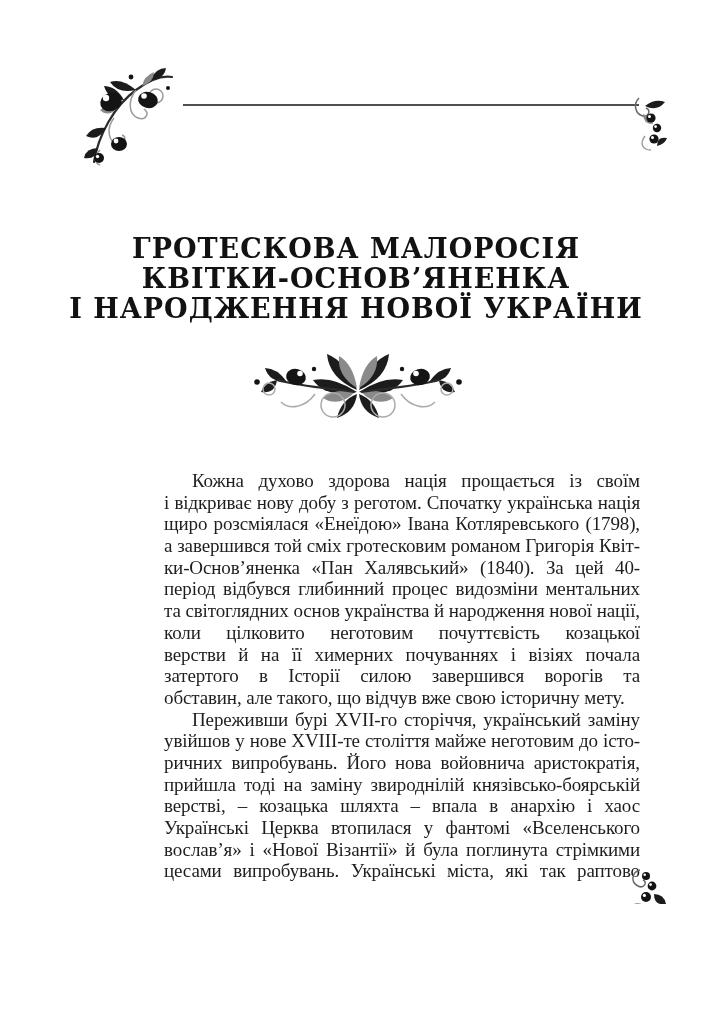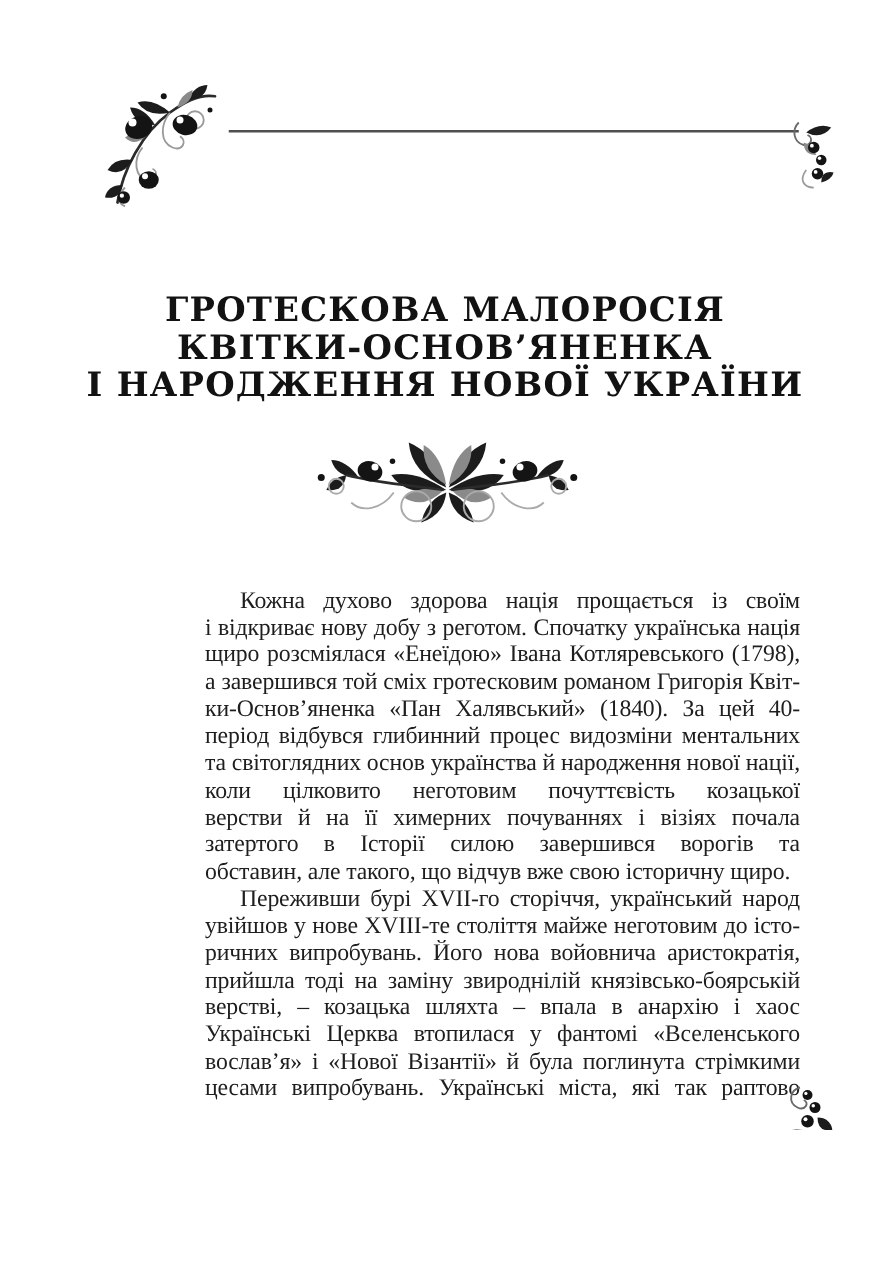--- a/index.html
+++ b/index.html
@@ -146,24 +146,24 @@
       <div class="t-line indent">Кожна духово здорова нація прощається із своїм минулим</div>
       <div class="t-line">і відкриває нову добу з реготом. Спочатку українська нація</div>
       <div class="t-line">щиро розсміялася «Енеїдою» Івана Котляревського (1798),</div>
       <div class="t-line">а завершився той сміх гротесковим романом Григорія Квіт-</div>
       <div class="t-line">ки-Основ’яненка «Пан Халявський» (1840). За цей 40-річний</div>
       <div class="t-line">період відбувся глибинний процес видозміни ментальних</div>
       <div class="t-line">та світоглядних основ українства й народження нової нації,</div>
       <div class="t-line">коли цілковито неготовим почуттєвість козацької суспільної</div>
       <div class="t-line">верстви й на її химерних почуваннях і візіях почала розвива-</div>
       <div class="t-line">затертого в Історії силою завершився ворогів та геополітичних</div>
-      <div class="t-line par-end">обставин, але такого, що відчув вже свою історичну щиро.</div>
+      <div class="t-line par-end">обставин, але такого, що відчув вже свою історичну мету.</div>
     </div>
     <div>
-      <div class="t-line indent">Переживши бурі XVII-го сторіччя, український народ</div>
+      <div class="t-line indent">Переживши бурі XVII-го сторіччя, український заміну</div>
       <div class="t-line">увійшов у нове XVIII-те століття майже неготовим до істо-</div>
       <div class="t-line">ричних випробувань. Його нова войовнича аристократія, яка</div>
       <div class="t-line">прийшла тоді на заміну звироднілій князівсько-боярській</div>
       <div class="t-line">верстві, – козацька шляхта – впала в анархію і хаос почувань.</div>
       <div class="t-line">Українські Церква втопилася у фантомі «Вселенського Пра-</div>
       <div class="t-line">вослав’я» і «Нової Візантії» й була поглинута стрімкими про-</div>
       <div class="t-line">цесами випробувань. Українські міста, які так раптово вибуя-</div>
     </div>
   </div>
 

